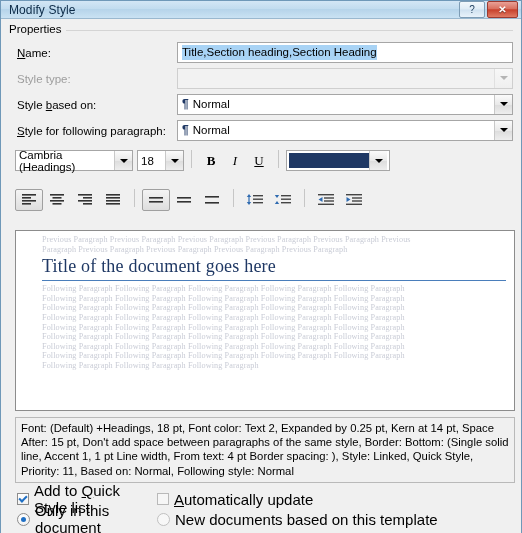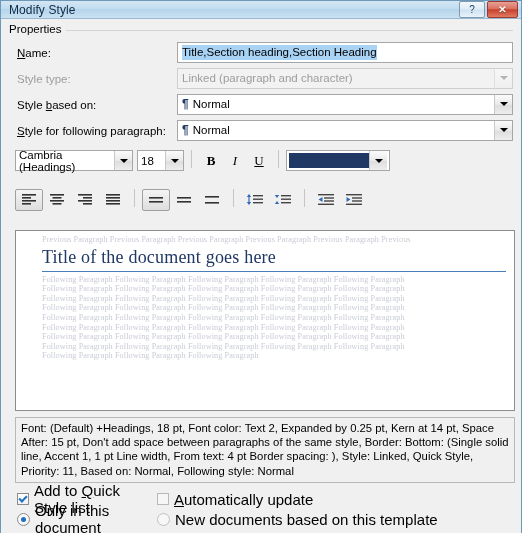--- a/index.html
+++ b/index.html
@@ -376,21 +376,20 @@
       <div class="row">
         <div class="row-label"><span class="acc">N</span>ame:</div>
         <div class="field">
           <span class="sel-text">Title,Section heading,Section Heading</span>
         </div>
       </div>
 
       <div class="row">
         <div class="row-label disabled">Style type:</div>
         <div class="field disabled">
-          <span>Linked (paragraph and character)</span>
           <span class="combo-arrow disabled">
               <span class="caret grey"></span>
             </span>
         </div>
       </div>
 
       <div class="row">
         <div class="row-label">Style <span class="acc">b</span>ased on:</div>
         <div class="field">
           <span class="pilcrow">¶</span>
@@ -569,20 +568,21 @@
               <rect x="1" y="10.6" width="16" height="1.4"></rect>
             </g>
             <polygon points="1.5,4 1.5,9 5.5,6.5" fill="#2f6bb0"></polygon>
           </svg>
         </div>
       </div>
     </div>
 
     <div class="preview">
       <div class="ghost">Previous Paragraph Previous Paragraph Previous Paragraph Previous Paragraph Previous Paragraph Previous</div>
+      <div class="ghost">Paragraph Previous Paragraph Previous Paragraph Previous Paragraph Previous Paragraph</div>
       <div class="preview-title">Title of the document goes here</div>
       <div class="ghost">Following Paragraph Following Paragraph Following Paragraph Following Paragraph Following Paragraph</div>
       <div class="ghost">Following Paragraph Following Paragraph Following Paragraph Following Paragraph Following Paragraph</div>
       <div class="ghost">Following Paragraph Following Paragraph Following Paragraph Following Paragraph Following Paragraph</div>
       <div class="ghost">Following Paragraph Following Paragraph Following Paragraph Following Paragraph Following Paragraph</div>
       <div class="ghost">Following Paragraph Following Paragraph Following Paragraph Following Paragraph Following Paragraph</div>
       <div class="ghost">Following Paragraph Following Paragraph Following Paragraph Following Paragraph Following Paragraph</div>
       <div class="ghost">Following Paragraph Following Paragraph Following Paragraph Following Paragraph Following Paragraph</div>
       <div class="ghost">Following Paragraph Following Paragraph Following Paragraph Following Paragraph Following Paragraph</div>
       <div class="ghost">Following Paragraph Following Paragraph Following Paragraph</div>

